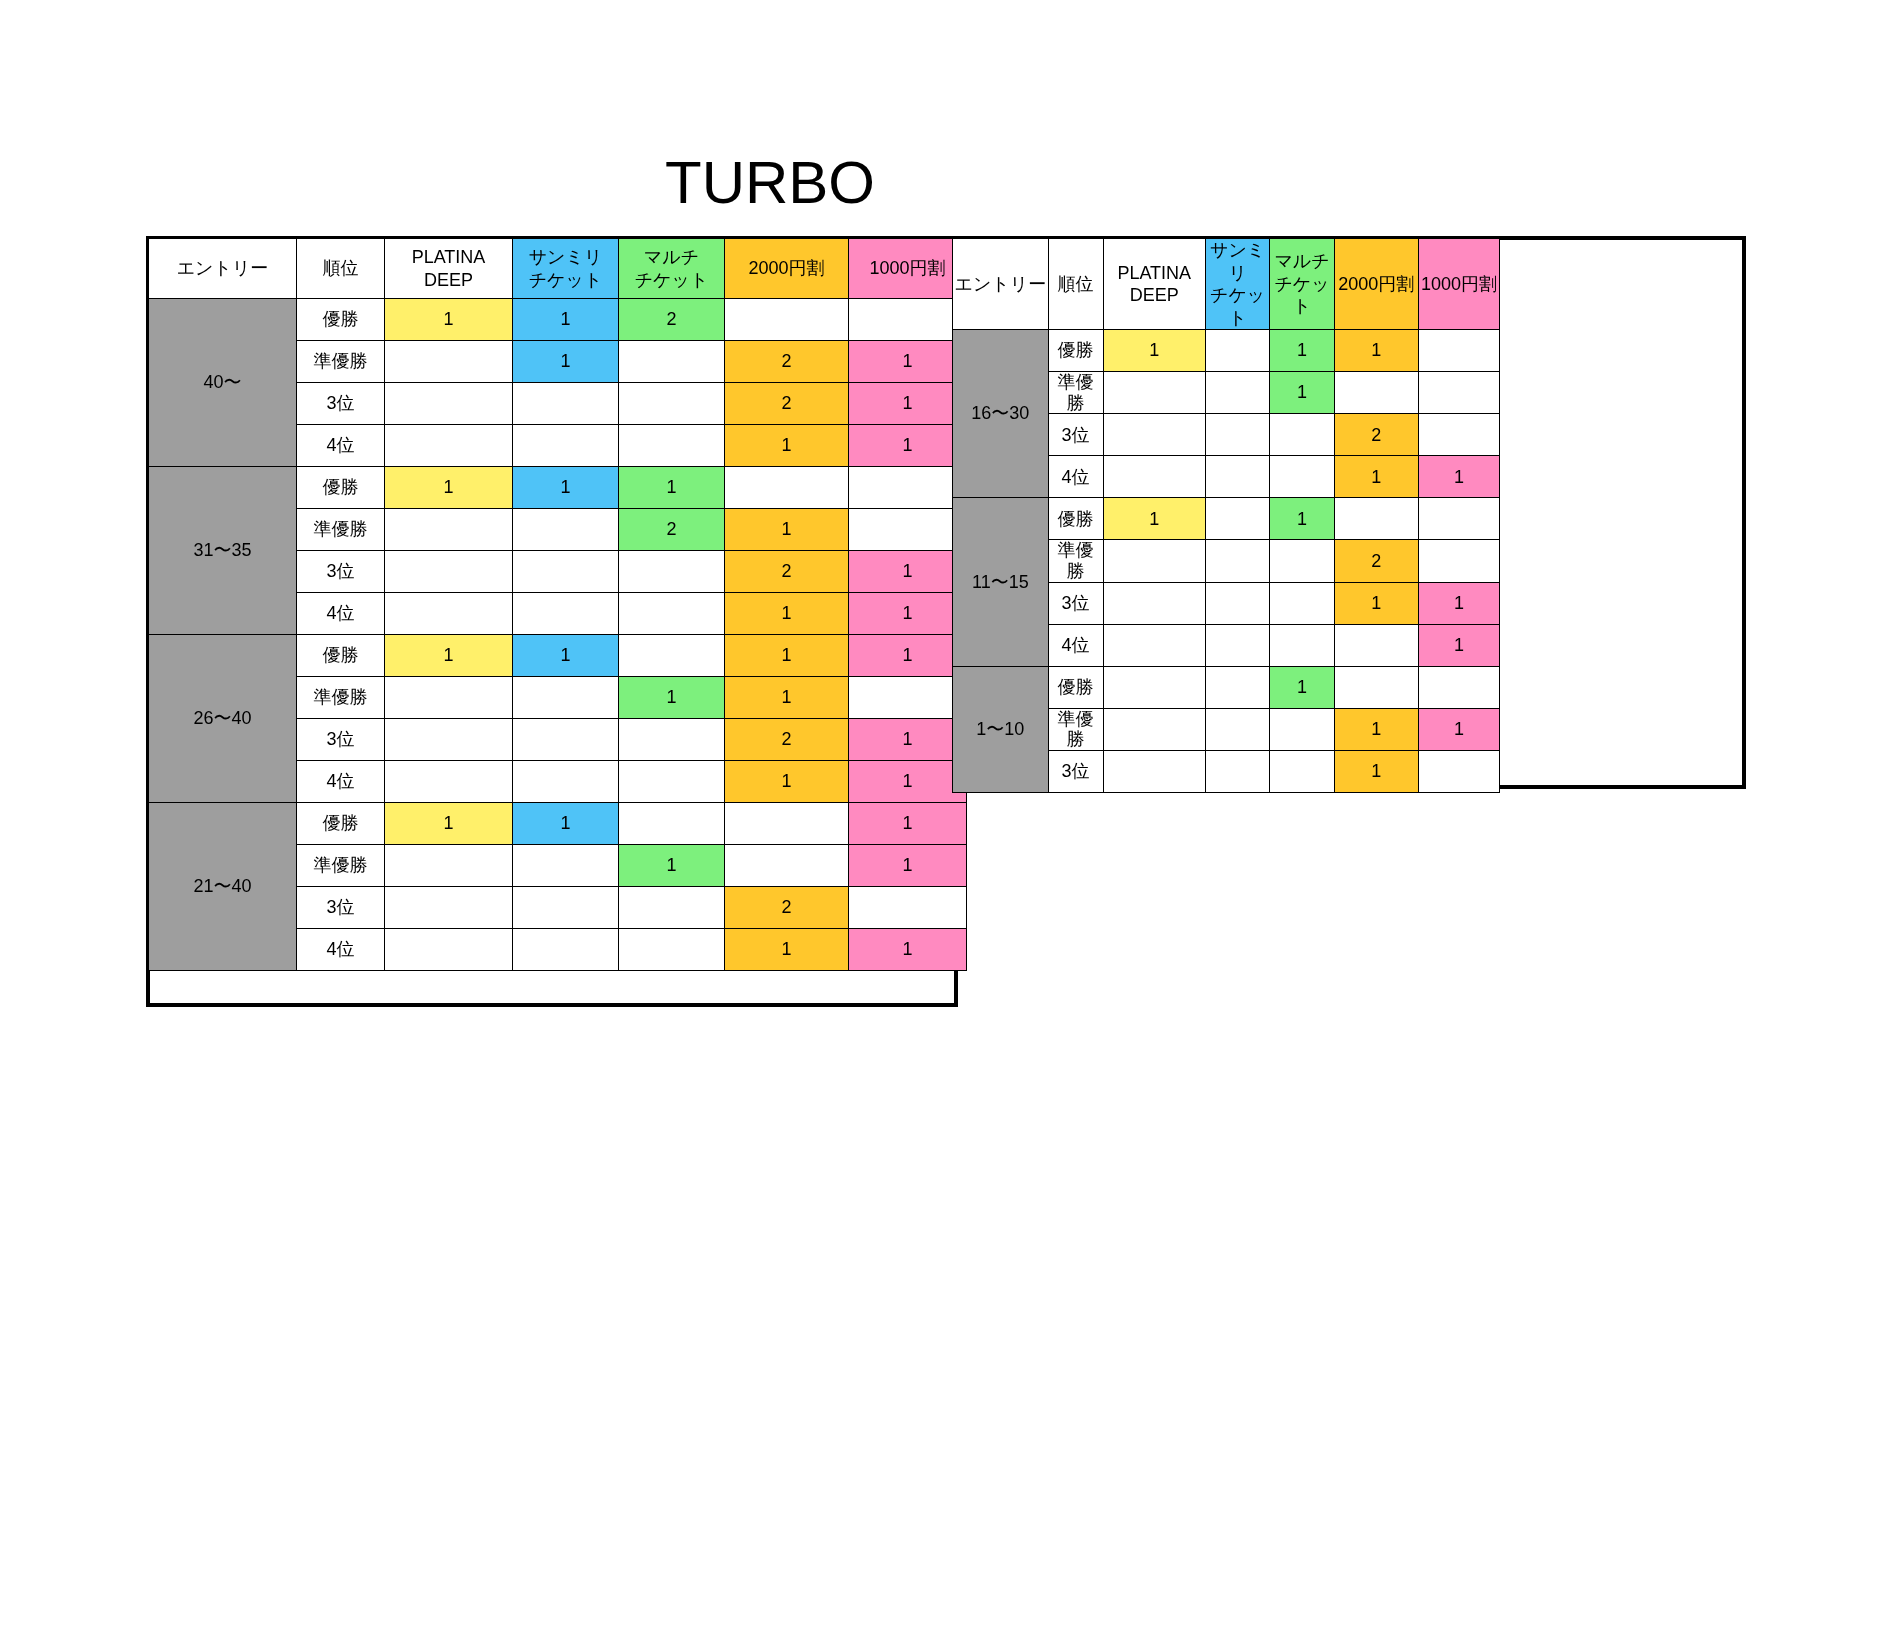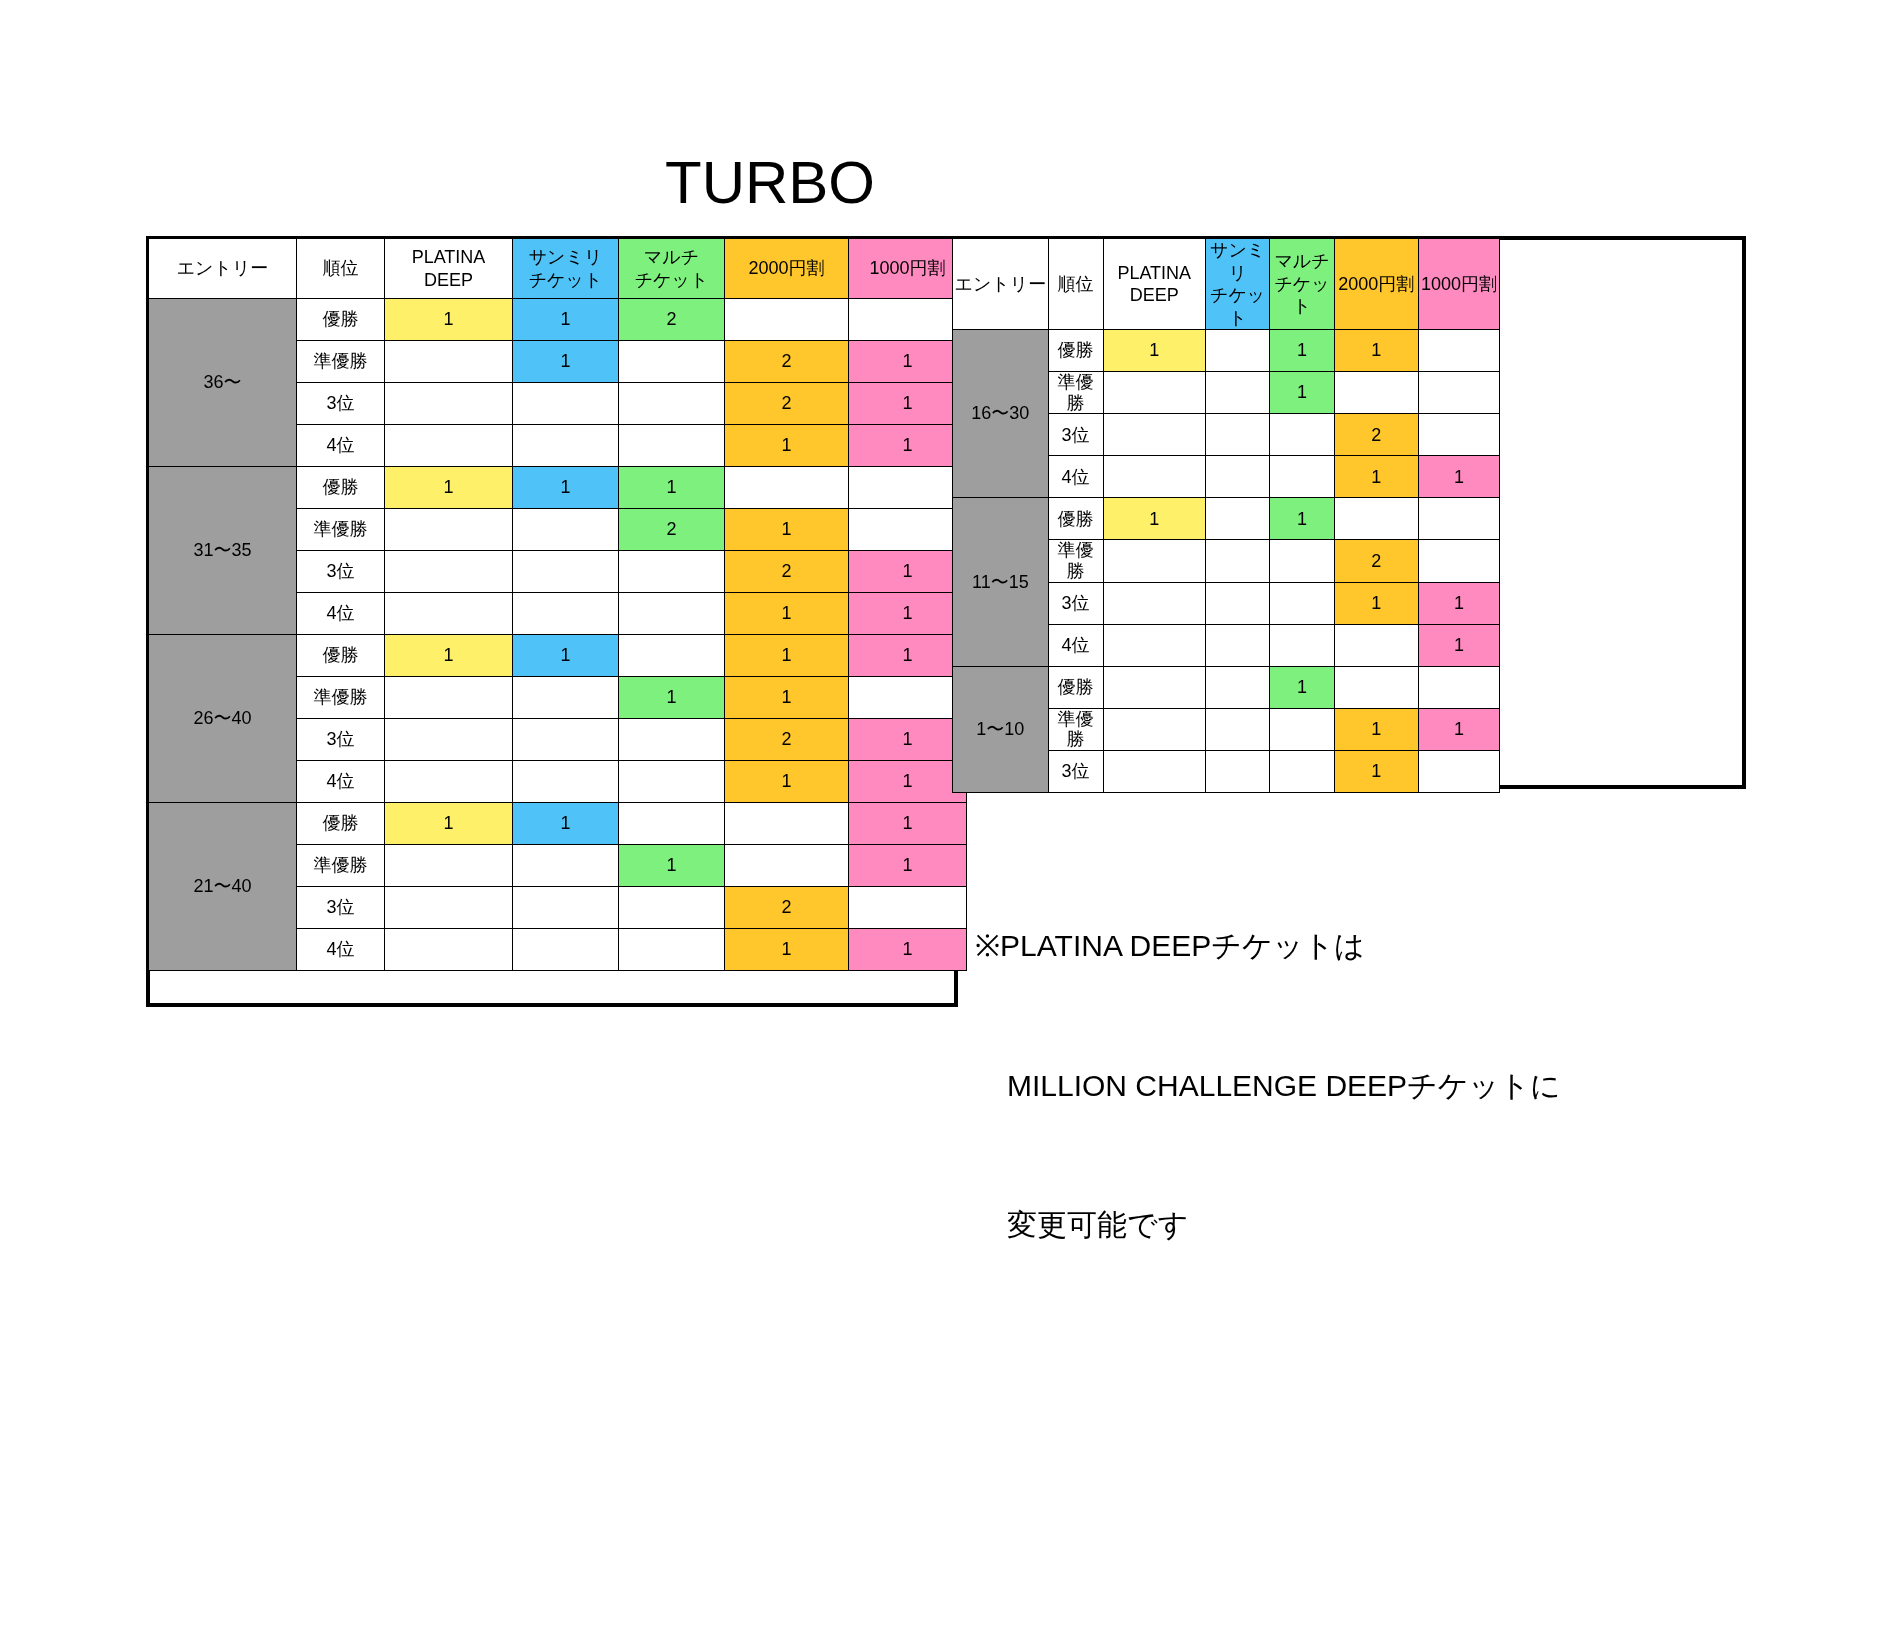--- a/index.html
+++ b/index.html
@@ -152,21 +152,21 @@
           <th style="background:#7DF07D">
             <span class="two">マルチ</span>
             <span class="two">チケット</span>
           </th>
           <th style="background:#FFC72C">2000円割</th>
           <th style="background:#FF8AC0">1000円割</th>
         </tr>
       </thead>
       <tbody id="left-body">
           <tr class="body-row">
-            <td class="entry-cell" rowspan="4">36〜</td>
+            <td class="entry-cell" rowspan="4">40〜</td>
             <td class="rank-cell">優勝</td>
             <td class="val" style="background: rgb(255, 240, 106);">1</td>
             <td class="val" style="background: rgb(79, 195, 247);">1</td>
             <td class="val" style="background: rgb(125, 240, 125);">2</td>
             <td class="val" style="background: rgb(255, 255, 255);"></td>
             <td class="val" style="background: rgb(255, 255, 255);"></td>
           </tr>
           <tr class="body-row">
             <td class="rank-cell">準優勝</td>
             <td class="val" style="background: rgb(255, 255, 255);"></td>
@@ -414,19 +414,14 @@
             <td class="val" style="background: rgb(255, 255, 255);"></td>
             <td class="val" style="background: rgb(255, 255, 255);"></td>
             <td class="val" style="background: rgb(255, 255, 255);"></td>
             <td class="val" style="background: rgb(255, 199, 44);">1</td>
             <td class="val" style="background: rgb(255, 255, 255);"></td>
           </tr>
         </tbody>
     </table>
   </div>
 
-  <div class="note">
-    <span class="note-line">※PLATINA DEEPチケットは</span>
-    <span class="note-line note-indent">MILLION CHALLENGE DEEPチケットに</span>
-    <span class="note-line note-indent">変更可能です</span>
-  </div>
 
 </div>
 
 </body></html>

